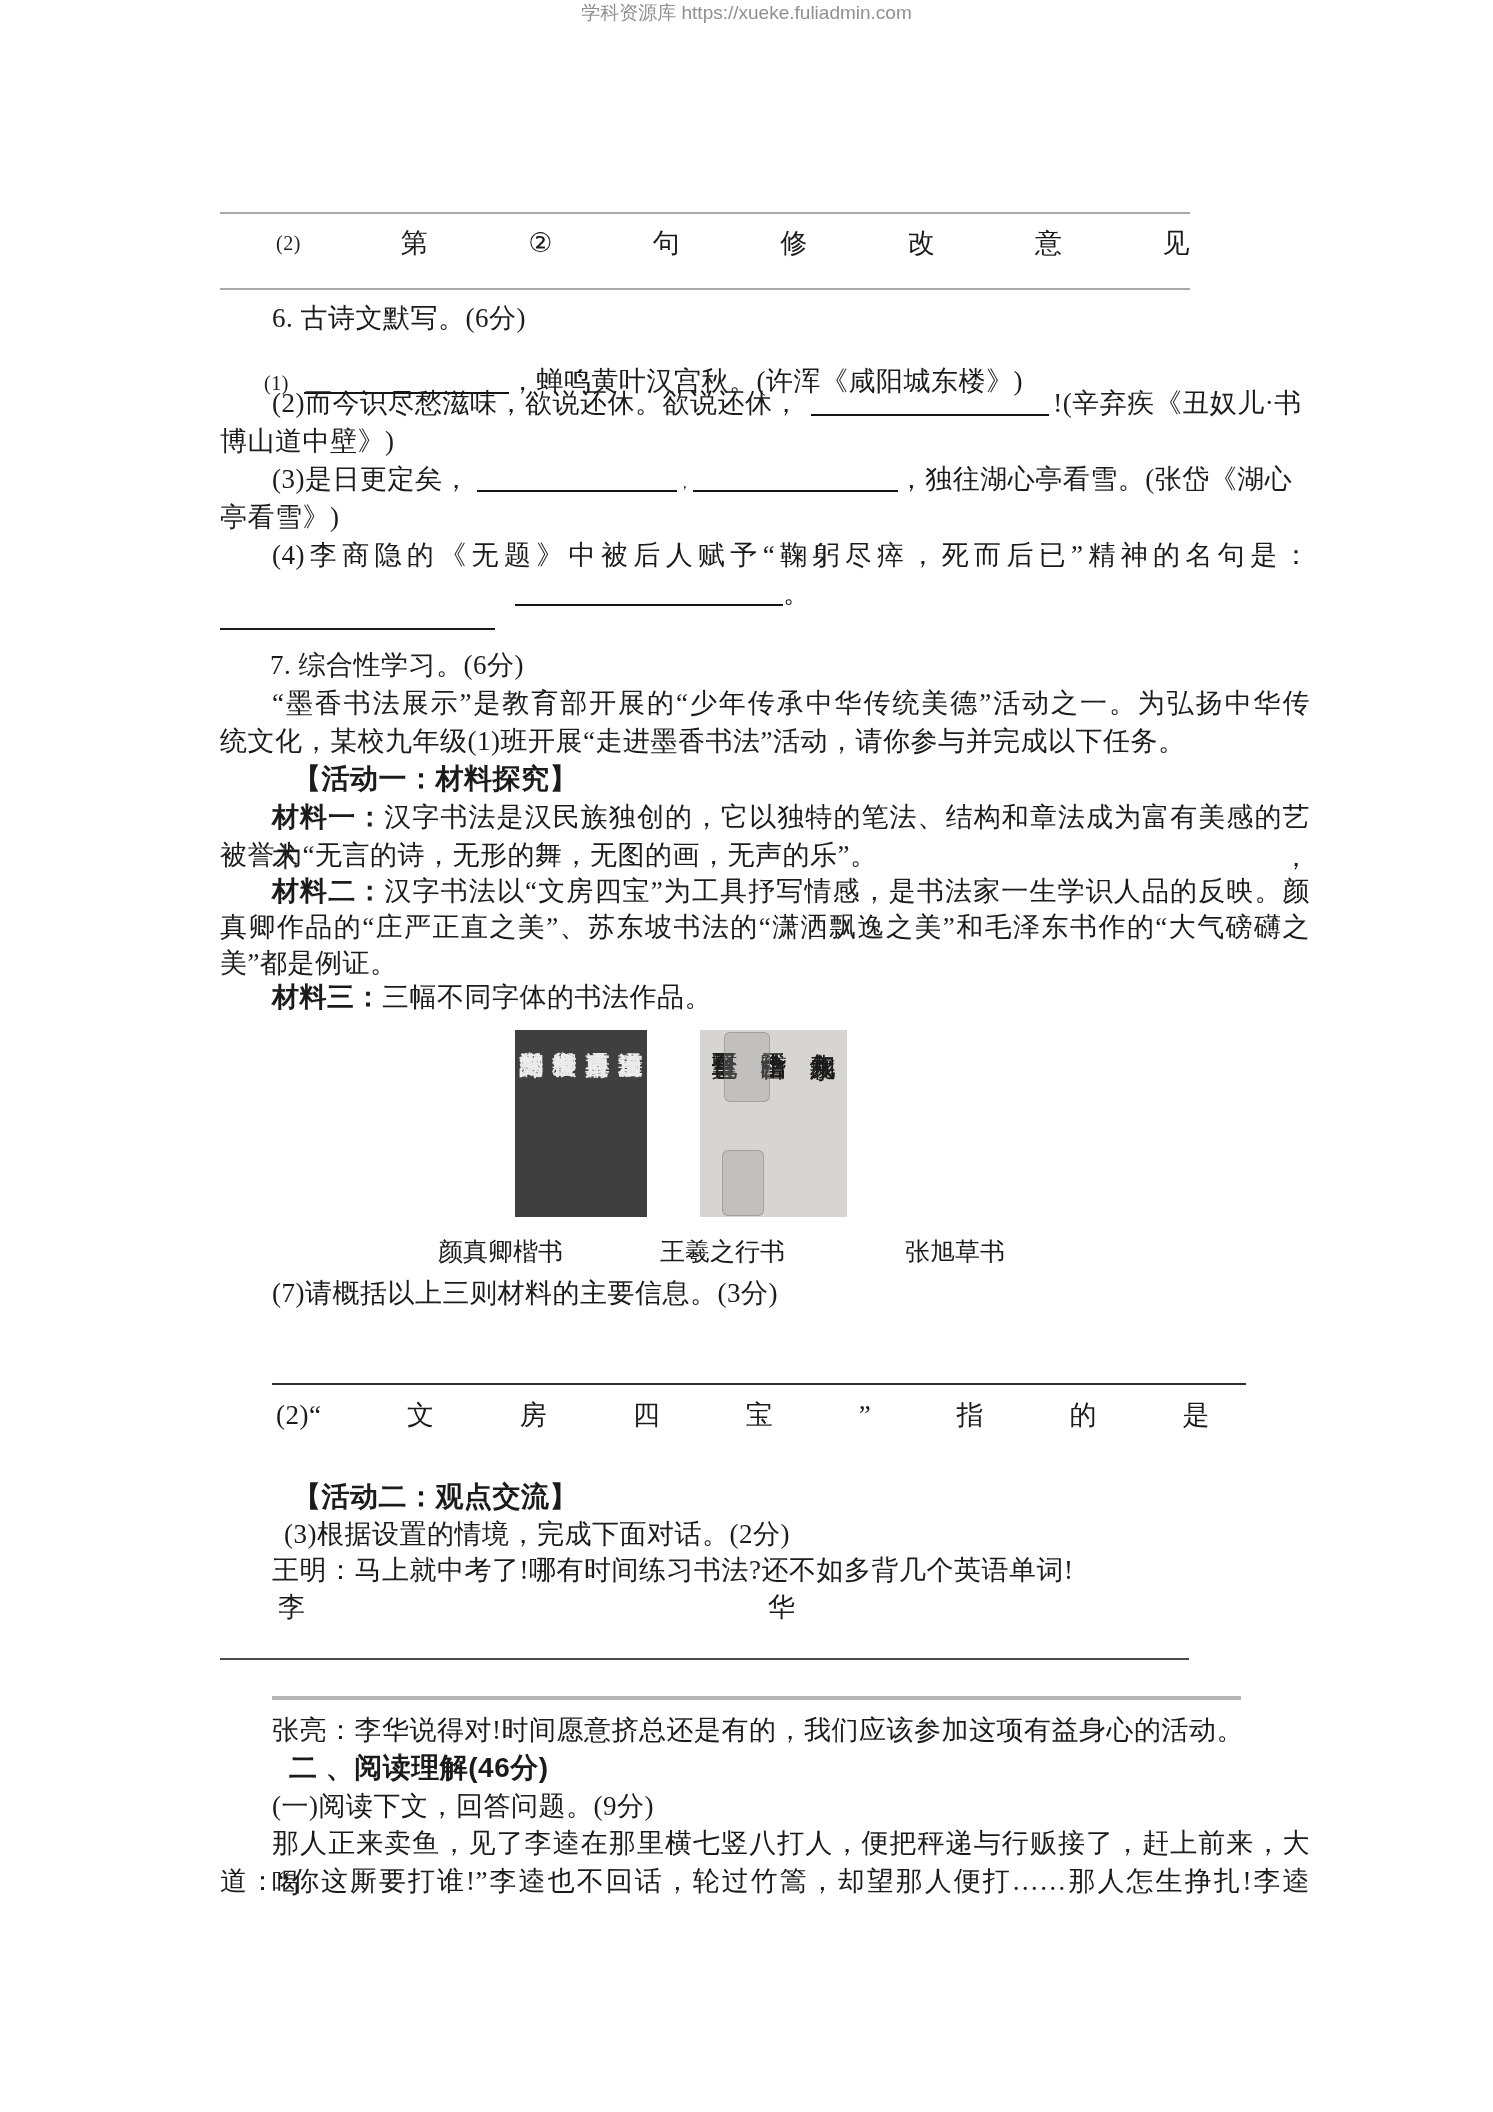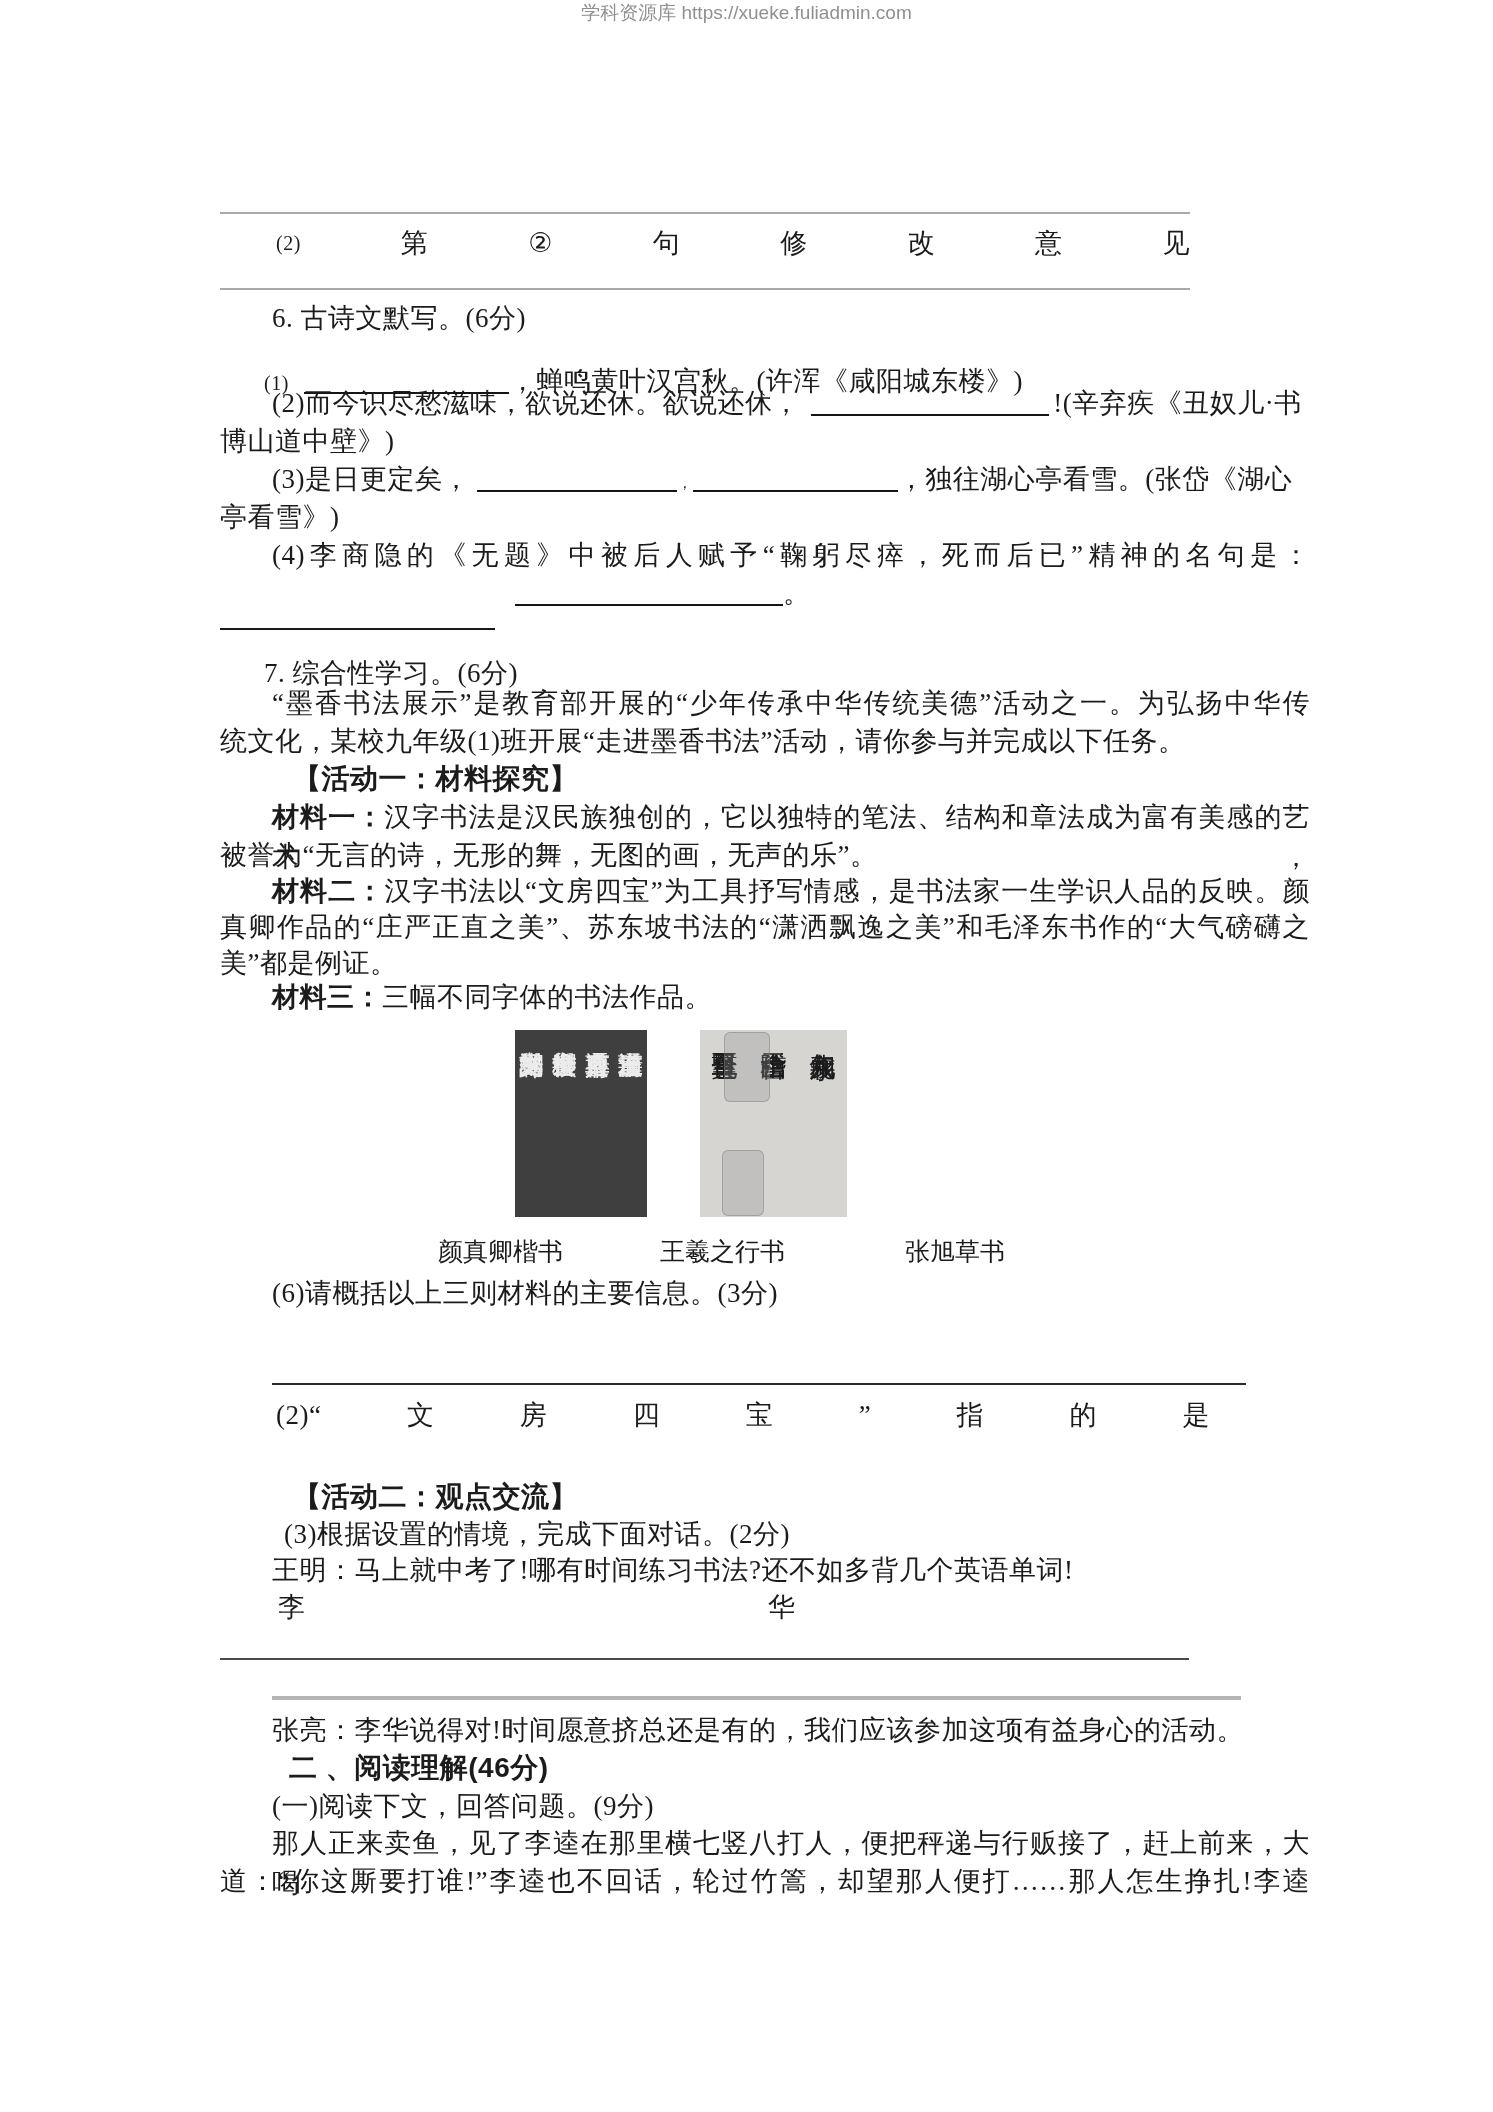--- a/index.html
+++ b/index.html
@@ -61,21 +61,21 @@
     <span class="blank" style="width:200px;"></span><span class="tiny-punct">，</span><span class="blank" style="width:205px;"></span><span>，独往湖心亭看雪。(张岱《湖心</span>
   </div>
   <div class="row" style="left:220px;top:497px;">亭看雪》)</div>
 
   <div class="row justify" style="left:272px;top:535px;width:1038px;">(4)李商隐的《无题》中被后人赋予“鞠躬尽瘁，死而后已”精神的名句是：</div>
   <div class="row" style="left:515px;top:573px;">
     <span class="blank" style="width:268px;"></span><span>。</span>
   </div>
   <div class="rule" style="left:220px;top:628px;width:275px;background:#1a1a1a;"></div>
 
-  <div class="row" style="left:264px;top:645px;margin-top:8px;">7. 综合性学习。(6分)</div>
+  <div class="row" style="left:270px;top:645px;">7. 综合性学习。(6分)</div>
   <div class="row justify" style="left:272px;top:683px;width:1038px;">“墨香书法展示”是教育部开展的“少年传承中华传统美德”活动之一。为弘扬中华传</div>
   <div class="row" style="left:220px;top:721px;">统文化，某校九年级(1)班开展“走进墨香书法”活动，请你参与并完成以下任务。</div>
 
   <div class="row hei" style="left:276px;top:759px;">【活动一：材料探究】</div>
 
   <div class="row justify" style="left:272px;top:797px;width:1038px;">
     <span class="mlabel">材料一：</span><span>汉字书法是汉民族独创的，它以独特的笔法、结构和章法成为富有美感的艺术，</span>
   </div>
   <div class="row" style="left:220px;top:835px;">被誉为“无言的诗，无形的舞，无图的画，无声的乐”。</div>
 
@@ -99,21 +99,21 @@
     <div class="seal" style="left:24px;top:2px;width:44px;height:68px;"></div>
     <div class="seal" style="left:22px;top:120px;width:40px;height:64px;"></div>
     <span>永和九年歲</span>
     <span>于會稽山陰</span>
     <span>也羣賢畢至</span>
   </div>
   <div class="caption" style="left:426px;top:1235px;">颜真卿楷书</div>
   <div class="caption" style="left:648px;top:1235px;">王羲之行书</div>
   <div class="caption" style="left:893px;top:1235px;">张旭草书</div>
 
-  <div class="row" style="left:272px;top:1273px;">(6)请概括以上三则材料的主要信息。(3分)</div>
+  <div class="row" style="left:272px;top:1273px;">(7)请概括以上三则材料的主要信息。(3分)</div>
 
   <div class="rule" style="left:272px;top:1383px;width:974px;background:#2b2b2b;"></div>
 
   <div class="row spread" style="left:276px;top:1395px;width:934px;">
     <span>(2)“</span>
     <span>文</span>
     <span>房</span>
     <span>四</span>
     <span>宝</span>
     <span>”</span>

